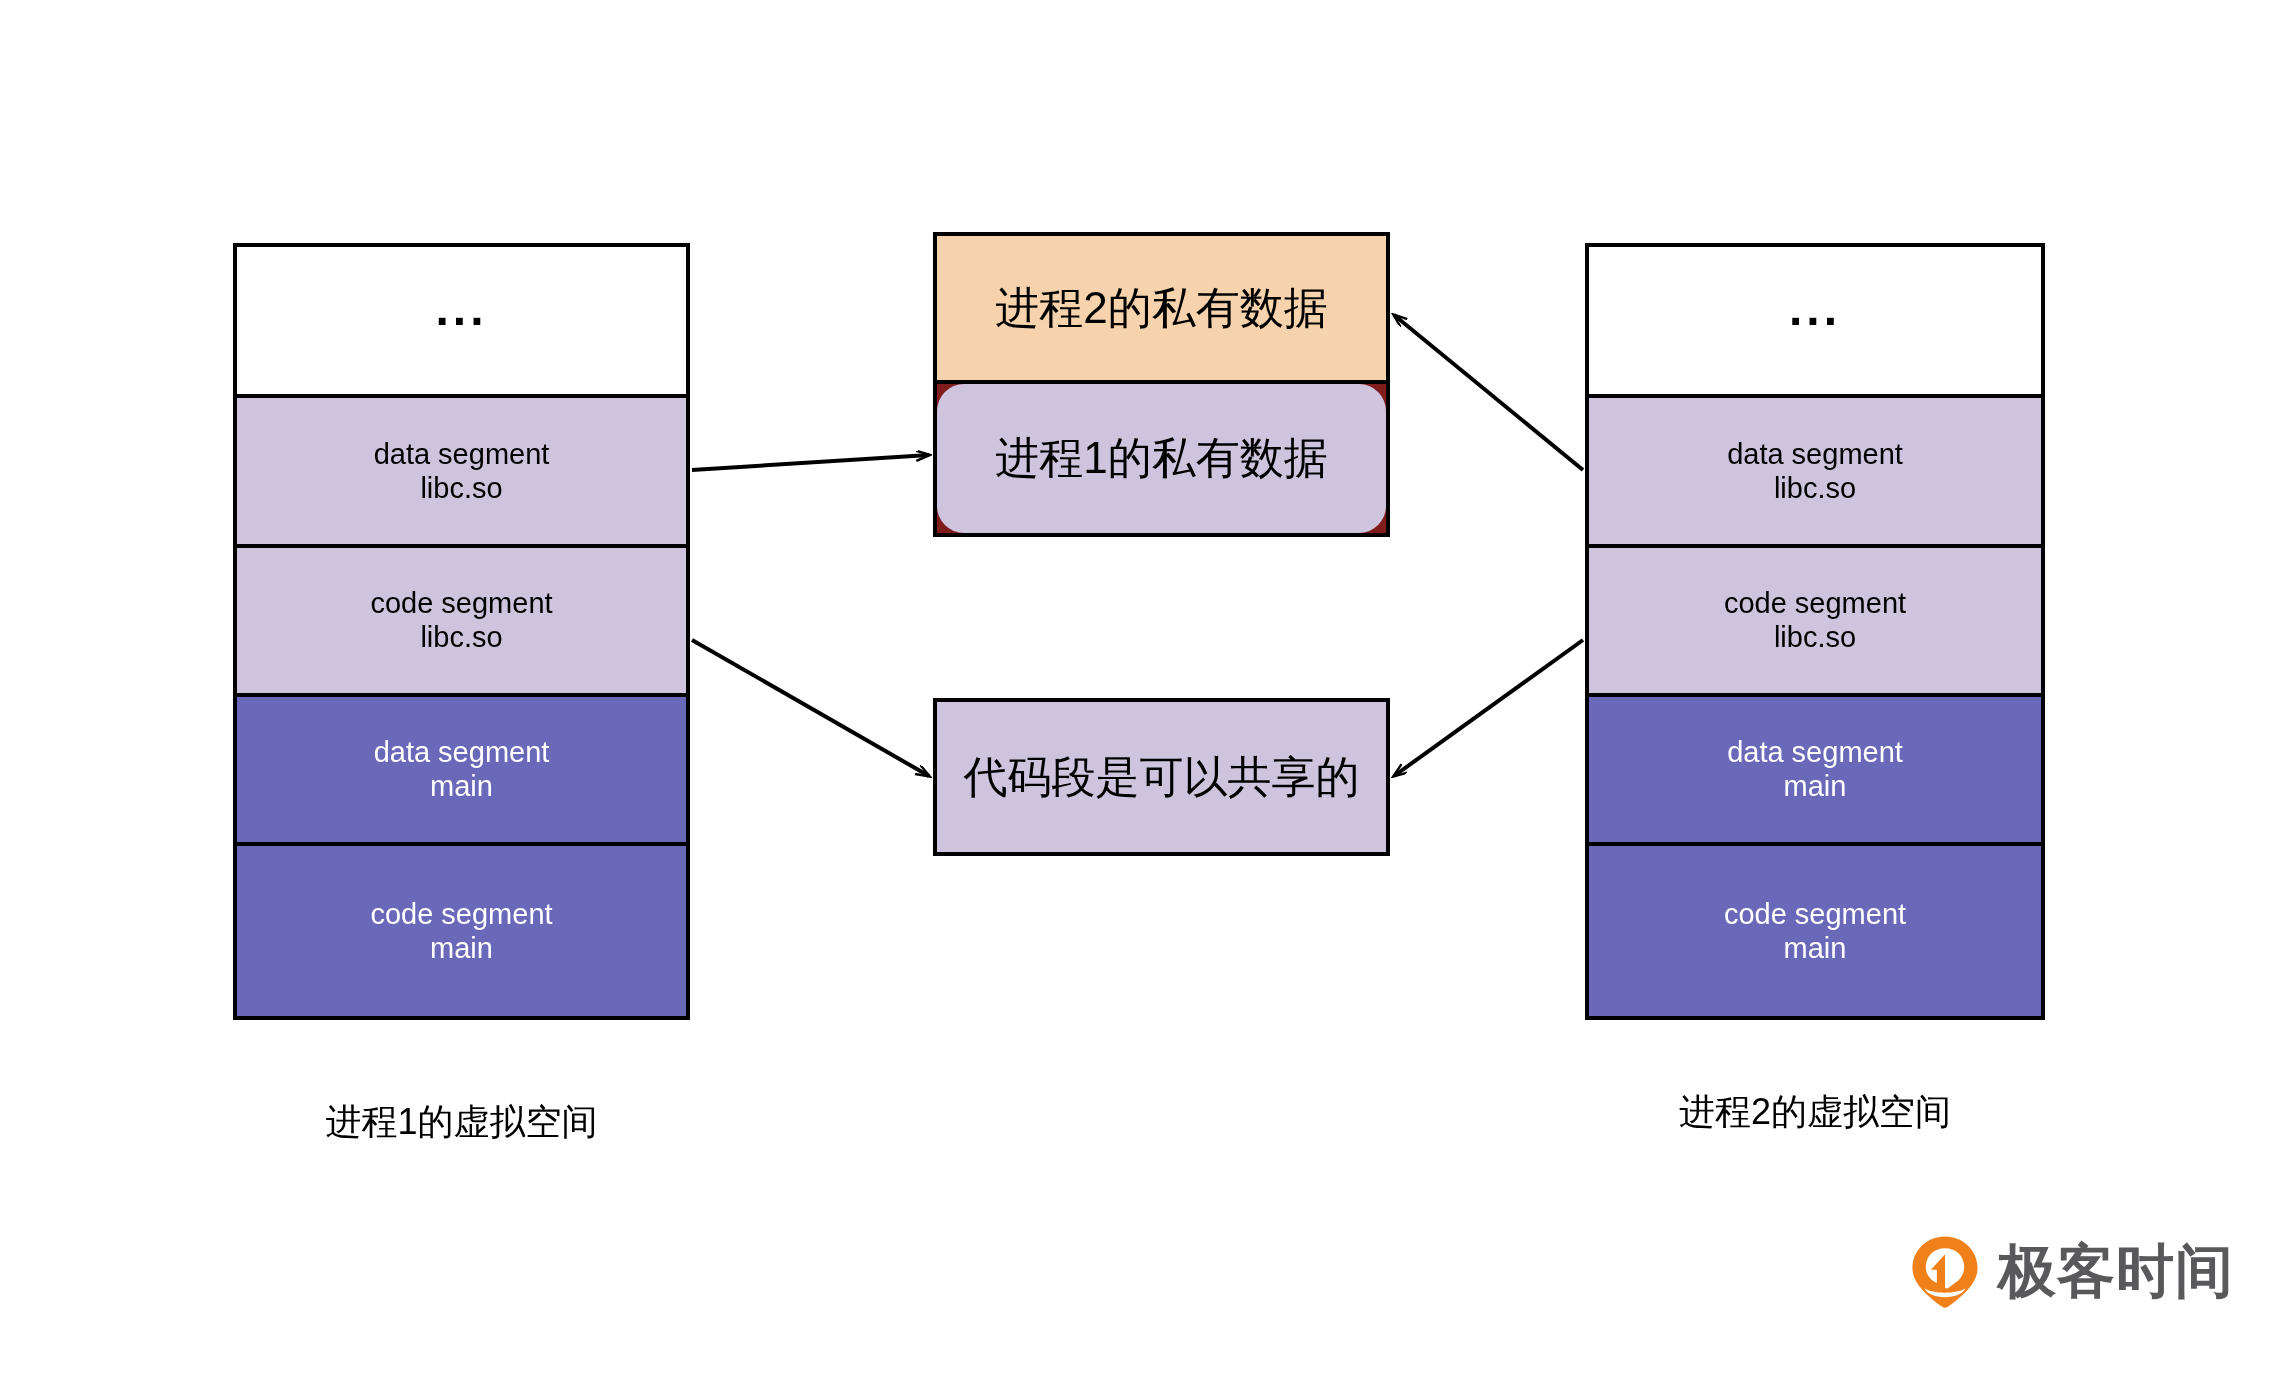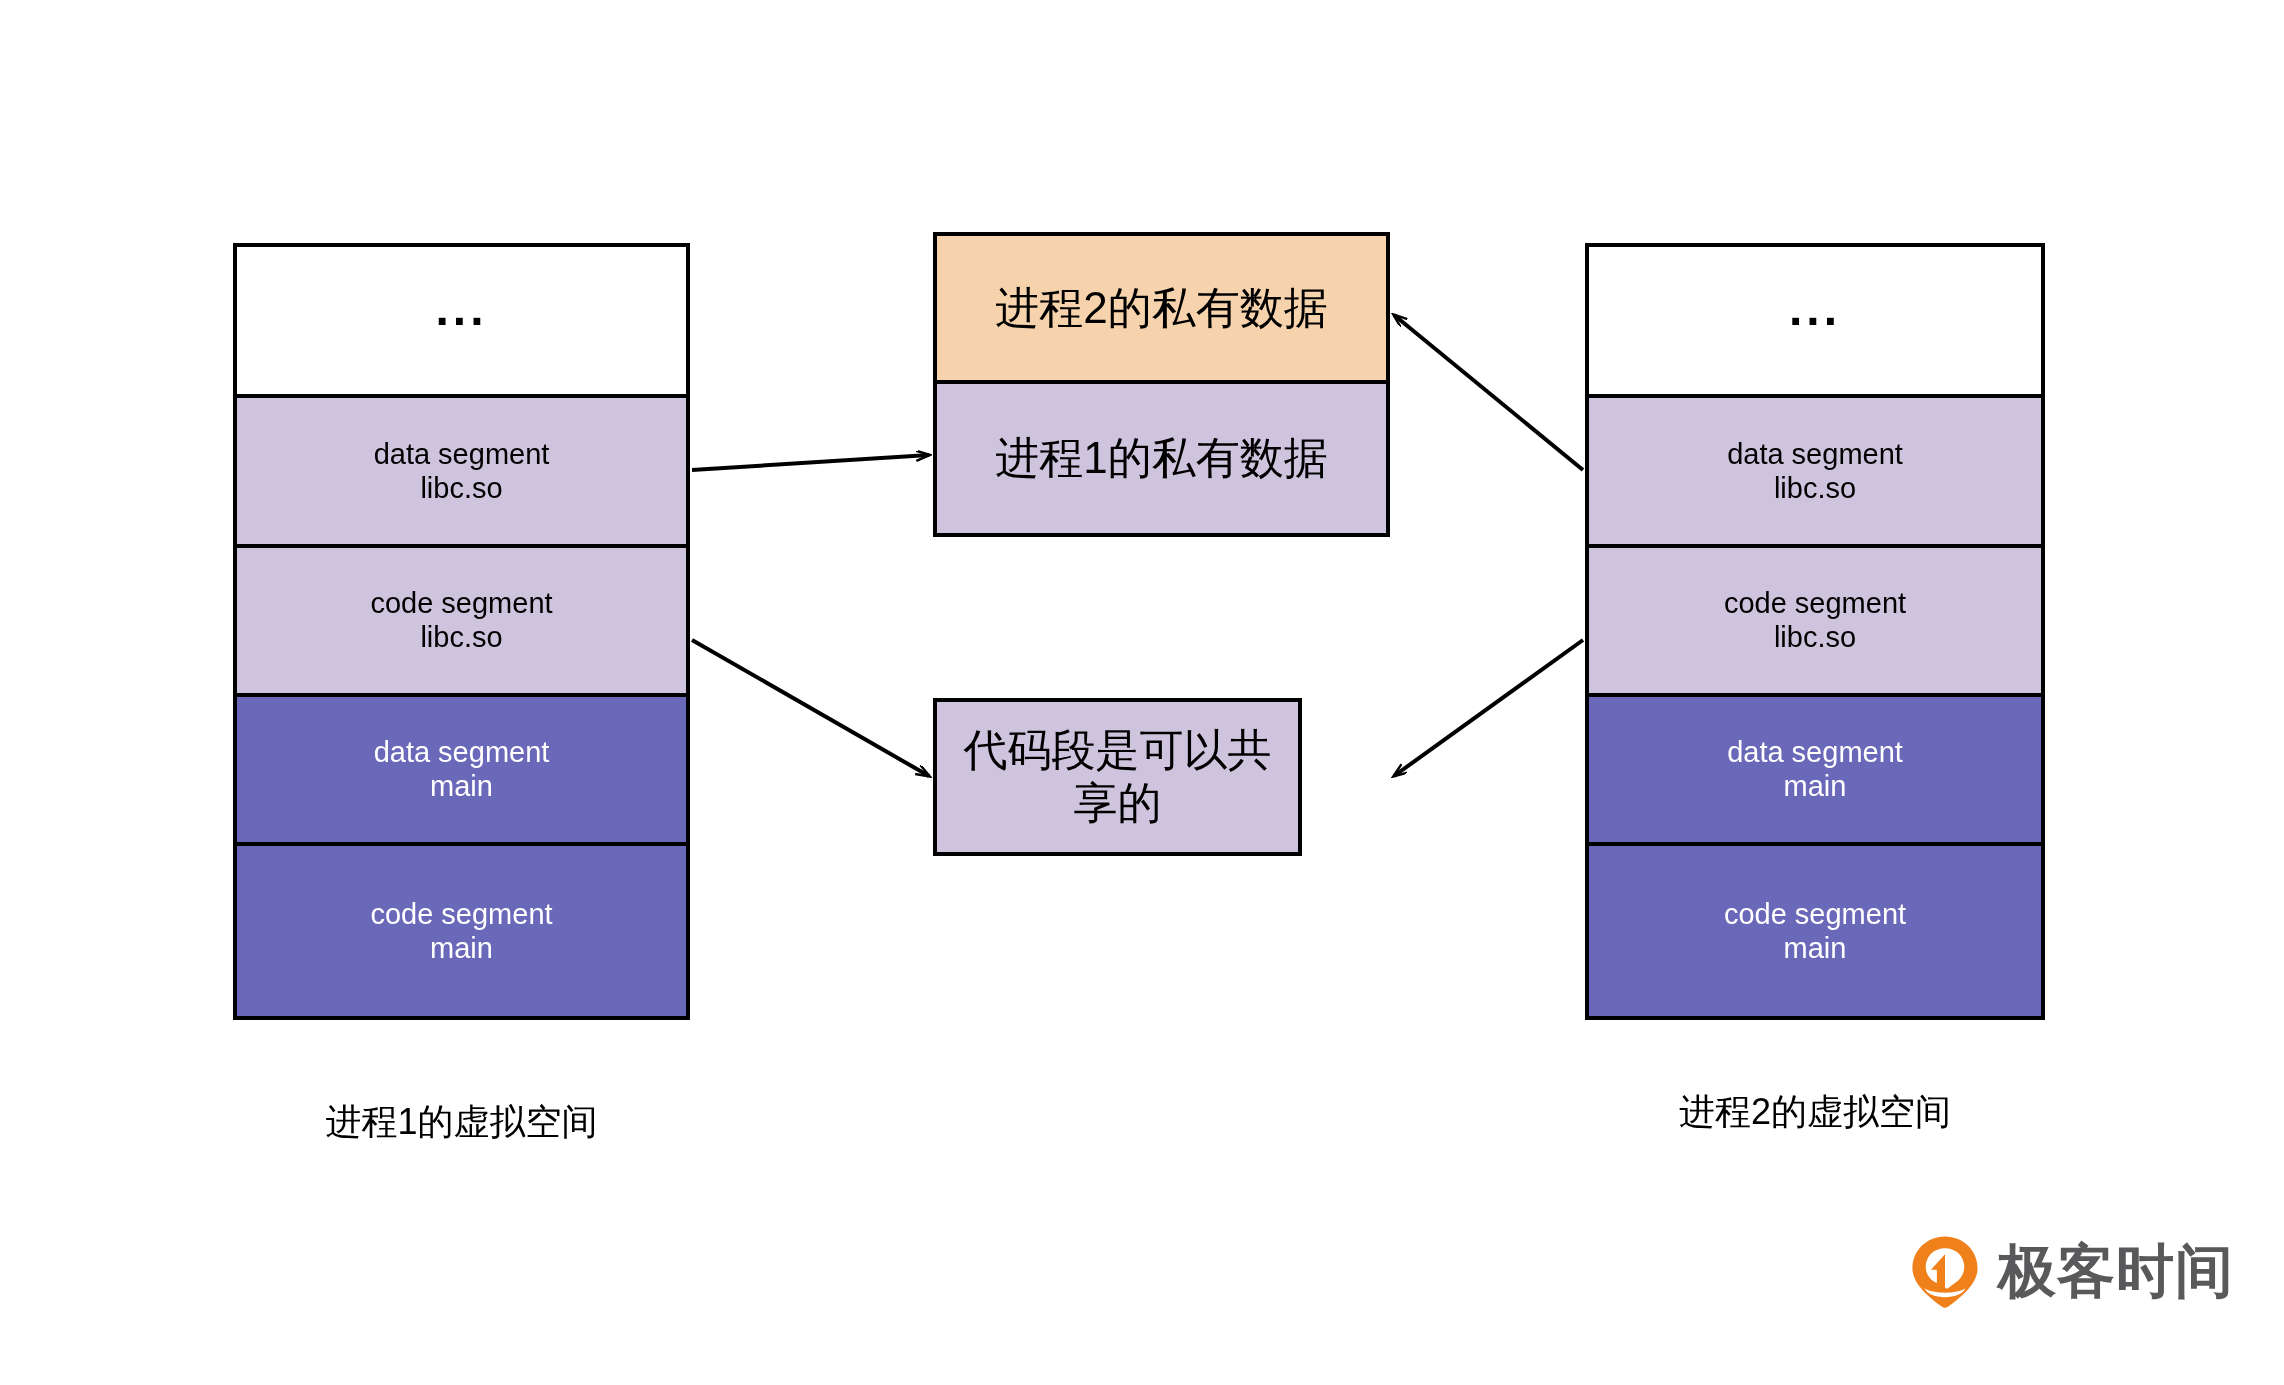--- a/index.html
+++ b/index.html
@@ -126,24 +126,24 @@
     <div class="mem-row fill-lilac" style="height:150px;">code segment
 libc.so</div>
     <div class="mem-row fill-indigo" style="height:150px;">data segment
 main</div>
     <div class="mem-row fill-indigo" style="height:171px;">code segment
 main</div>
   </div>
 
   <div class="phys-box" style="left:933px; top:232px; width:457px; height:305px;">
     <div class="phys-row fill-peach" style="height:152px;">进程2的私有数据</div>
-    <div class="phys-row fill-lilac" style="height:153px;">进程1的私有数据</div>
+    <div class="phys-row fill-lilac" style="height:153px;border-radius:27px;">进程1的私有数据</div>
   </div>
 
-  <div class="phys-box" style="left:933px; top:698px; width:369px; height:158px;">
+  <div class="phys-box" style="left:933px; top:698px; width:457px; height:158px;">
     <div class="phys-row fill-lilac" style="height:158px;">代码段是可以共享的</div>
   </div>
 
   <div class="mem-column" style="left:1585px; top:243px; width:460px; height:777px;">
     <div class="mem-row fill-white row-ellipsis" style="height:152px;">...</div>
     <div class="mem-row fill-lilac" style="height:150px;">data segment
 libc.so</div>
     <div class="mem-row fill-lilac" style="height:150px;">code segment
 libc.so</div>
     <div class="mem-row fill-indigo" style="height:150px;">data segment

